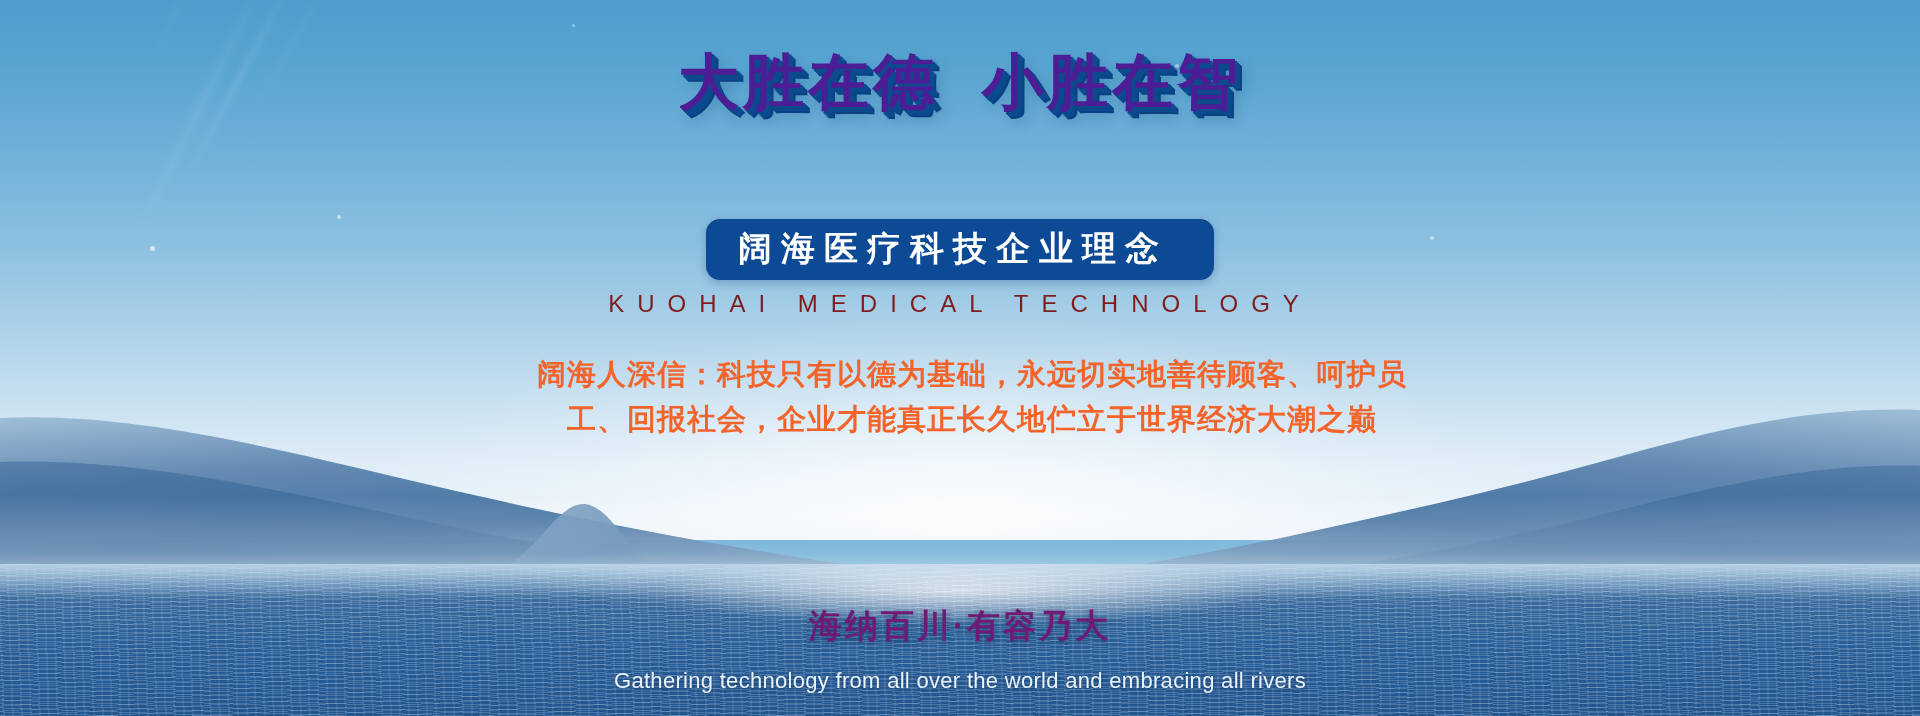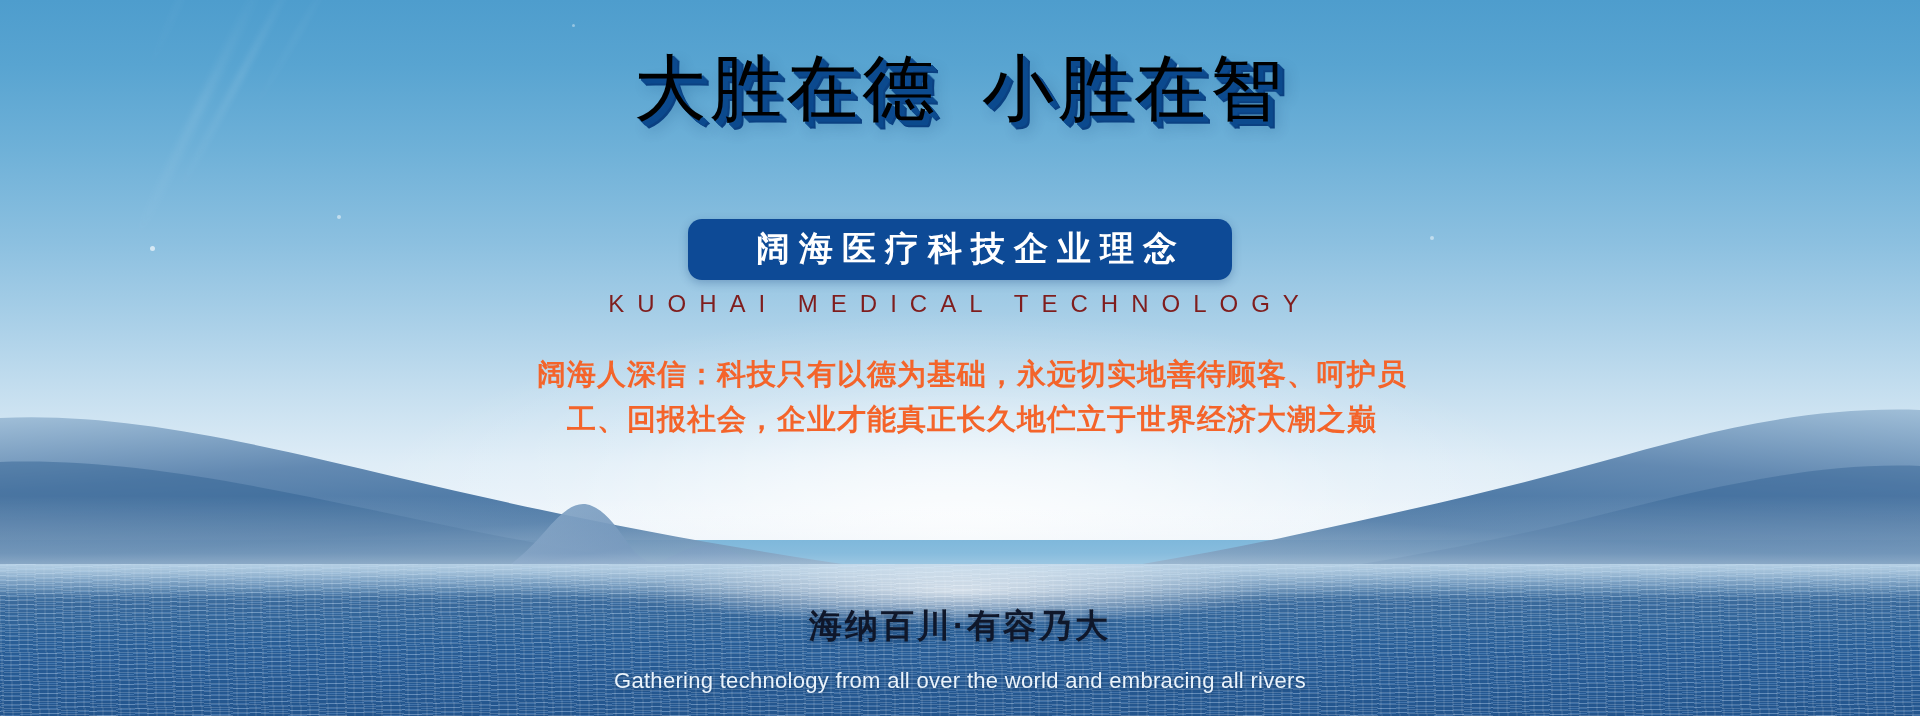--- a/index.html
+++ b/index.html
@@ -113,23 +113,23 @@
     position: absolute;
     left: 0; right: 0; top: 0; bottom: 0;
     z-index: 5;
   }
 
   .headline {
     position: absolute;
     top: 50px;
     left: 0; right: 0;
     text-align: center;
-    color: #000000;
-    font-size: 72px;
-    font-weight: normal;
+    color: #4c1d95;
+    font-size: 61px;
+    font-weight: bold;
     letter-spacing: 4px;
     line-height: 1.08;
     white-space: nowrap;
     text-shadow:
        2px 2px 0 #0c4a8e,
        3px 3px 0 #0c4a8e,
        4px 4px 0 #0c4a8e,
        5px 5px 0 #0c4a8e,
        6px 6px 0 #0b4182,
        7px 7px 0 #0b4182,
@@ -143,21 +143,21 @@
     left: 0; right: 0;
     text-align: center;
   }
   .badge {
     display: inline-block;
     background: #0d4a96;
     color: #ffffff;
     font-size: 34px;
     font-weight: bold;
     letter-spacing: 9px;
-    padding: 11px 46px 13px 68px;
+    padding: 11px 46px 13px 32px;
     border-radius: 14px;
     line-height: 1.08;
     box-shadow: 0 3px 10px rgba(10,50,110,0.28);
   }
 
   .subtitle-en {
     position: absolute;
     top: 290px;
     left: 0; right: 0;
     text-align: center;
@@ -182,21 +182,21 @@
   .slogan div { display: block; }
 
   .footer {
     position: absolute;
     left: 0; right: 0;
     bottom: 22px;
     text-align: center;
     z-index: 6;
   }
   .footer-cn {
-    color: #0f172a;
+    color: #701a75;
     font-size: 33px;
     font-weight: bold;
     letter-spacing: 3px;
     line-height: 1.25;
     text-shadow: 0 2px 6px rgba(12,45,85,0.55);
   }
   .footer-en {
     color: #eaf3fb;
     font-size: 22px;
     letter-spacing: 0.3px;

